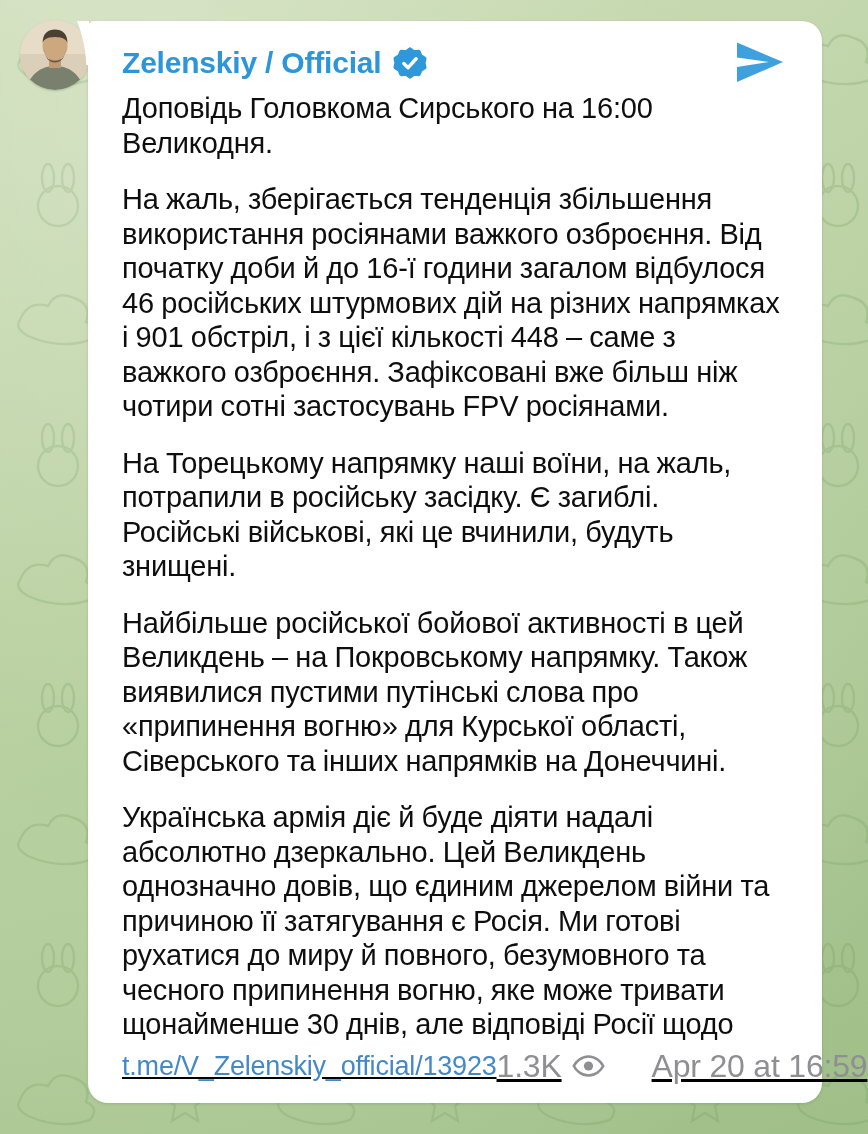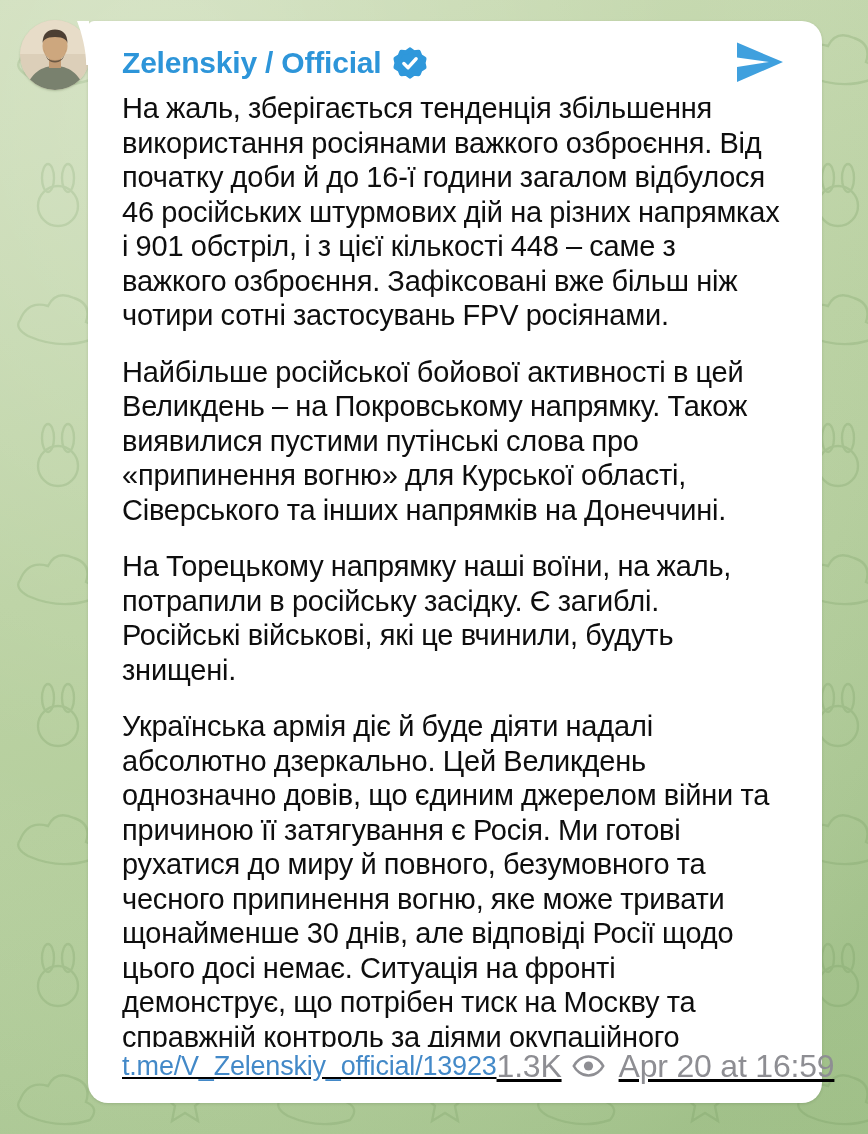--- a/index.html
+++ b/index.html
@@ -47,21 +47,21 @@
   .bubble-footer{
     flex:0 0 auto;margin-top:auto;display:flex;align-items:center;
     justify-content:space-between;height:38px;text-decoration:underline;
   }
   .post-link{
     color:var(--link);font-size:27px;text-decoration:none;letter-spacing:-0.2px;cursor:pointer;
   }
   .meta{display:flex;align-items:center;color:var(--meta-gray);font-size:32px;letter-spacing:-0.2px;}
   .views-count{margin-right:10px;}
   .eye{width:33px;height:24px;margin-right:14px;}
-  .post-date{white-space:nowrap;}
+  .post-date{white-space:nowrap;margin-left:33px;}
 </style>
 </head>
 <body>
 
 <div class="stage">
 
   <svg class="bg-pattern" xmlns="http://www.w3.org/2000/svg" width="868" height="1134">
     <defs>
       <pattern id="doodles" width="260" height="260" patternUnits="userSpaceOnUse">
         <g fill="none" stroke="#7fa468" stroke-width="2.4" opacity="0.33" stroke-linecap="round">
@@ -111,23 +111,24 @@
         <path fill="#2F98DB" stroke="#2F98DB" stroke-width="5" stroke-linejoin="round" d="M18 4 L22 7 L27 6.5 L28.8 11 L33 13.5 L32 18 L33 22.5 L28.8 25 L27 29.5 L22 29 L18 32 L14 29 L9 29.5 L7.2 25 L3 22.5 L4 18 L3 13.5 L7.2 11 L9 6.5 L14 7 Z"></path>
         <path fill="none" stroke="#FFFFFF" stroke-width="3.6" stroke-linecap="round" stroke-linejoin="round" d="M11.5 18.5 L16 23 L24.5 13.5"></path>
       </svg>
       <span class="header-spacer"></span>
       <svg class="plane" viewBox="0 0 24 22">
         <path fill="#3FA0DE" d="M0.5 20.5 L23.5 10.5 L0.5 0.8 L0.5 8.3 L16.5 10.5 L0.5 13 Z"></path>
       </svg>
     </div>
 
     <div class="msg-body">
+      <p>Доповідь Головкома Сирського на 16:00 Великодня.</p>
       <p>На жаль, зберігається тенденція збільшення використання росіянами важкого озброєння. Від початку доби й до 16-ї години загалом відбулося 46 російських штурмових дій на різних напрямках і 901 обстріл, і з цієї кількості 448 – саме з важкого озброєння. Зафіксовані вже більш ніж чотири сотні застосувань FPV росіянами.</p>
+      <p>На Торецькому напрямку наші воїни, на жаль, потрапили в російську засідку. Є загиблі. Російські військові, які це вчинили, будуть знищені.</p>
       <p>Найбільше російської бойової активності в цей Великдень – на Покровському напрямку. Також виявилися пустими путінські слова про «припинення вогню» для Курської області, Сіверського та інших напрямків на Донеччині.</p>
-      <p>На Торецькому напрямку наші воїни, на жаль, потрапили в російську засідку. Є загиблі. Російські військові, які це вчинили, будуть знищені.</p>
       <p>Українська армія діє й буде діяти надалі абсолютно дзеркально. Цей Великдень однозначно довів, що єдиним джерелом війни та причиною її затягування є Росія. Ми готові рухатися до миру й повного, безумовного та чесного припинення вогню, яке може тривати щонайменше 30 днів, але відповіді Росії щодо цього досі немає. Ситуація на фронті демонструє, що потрібен тиск на Москву та справжній контроль за діями окупаційного контингенту, щоб тиша запанувала.</p>
     </div>
 
     <div class="bubble-footer">
       <a class="post-link">t.me/V_Zelenskiy_official/13923</a>
       <div class="meta">
         <span class="views-count">1.3K</span>
         <svg class="eye" viewBox="0 0 33 24">
           <path fill="none" stroke="#8E8E93" stroke-width="2.6" d="M16.5 2.5 C9 2.5 3.8 8 1.8 12 C3.8 16 9 21.5 16.5 21.5 C24 21.5 29.2 16 31.2 12 C29.2 8 24 2.5 16.5 2.5 Z"></path>
           <circle cx="16.5" cy="12" r="4.6" fill="#8E8E93"></circle>

